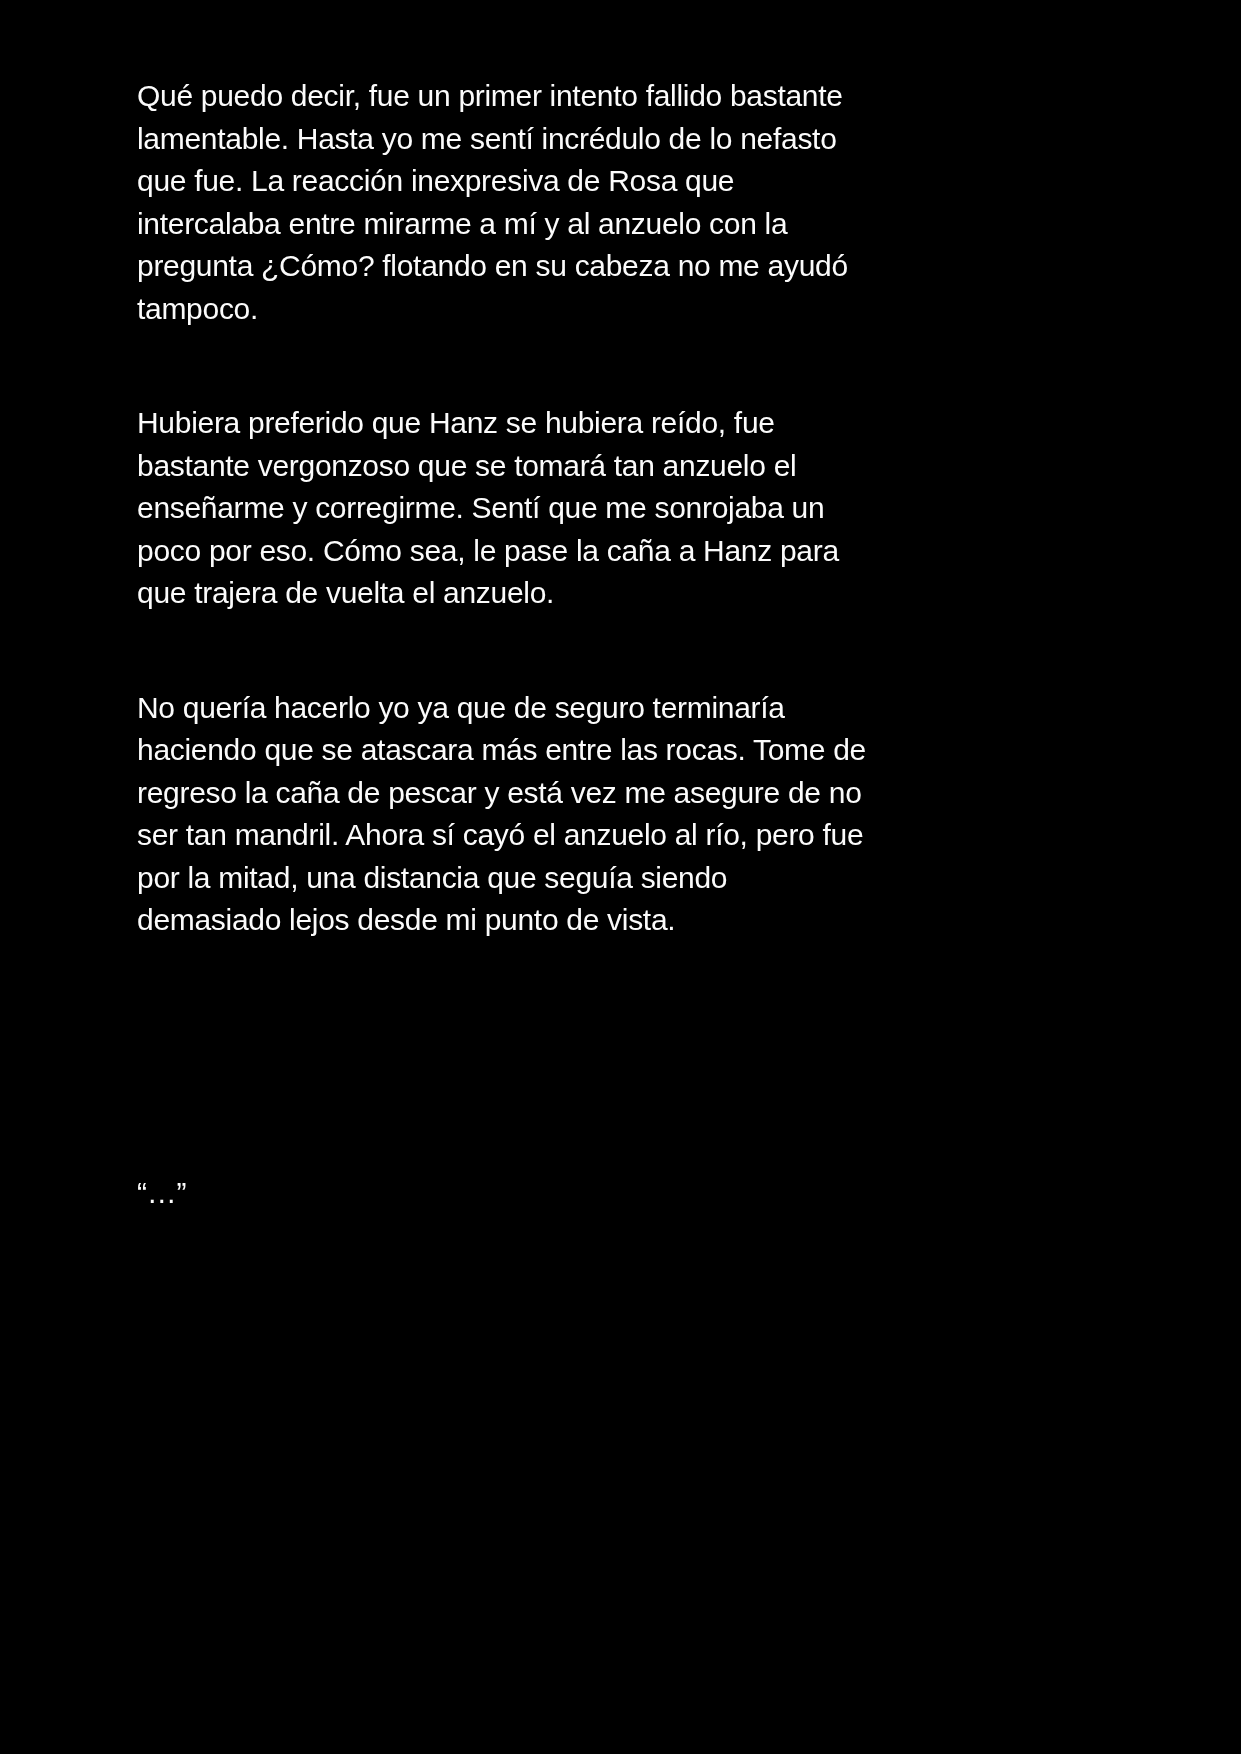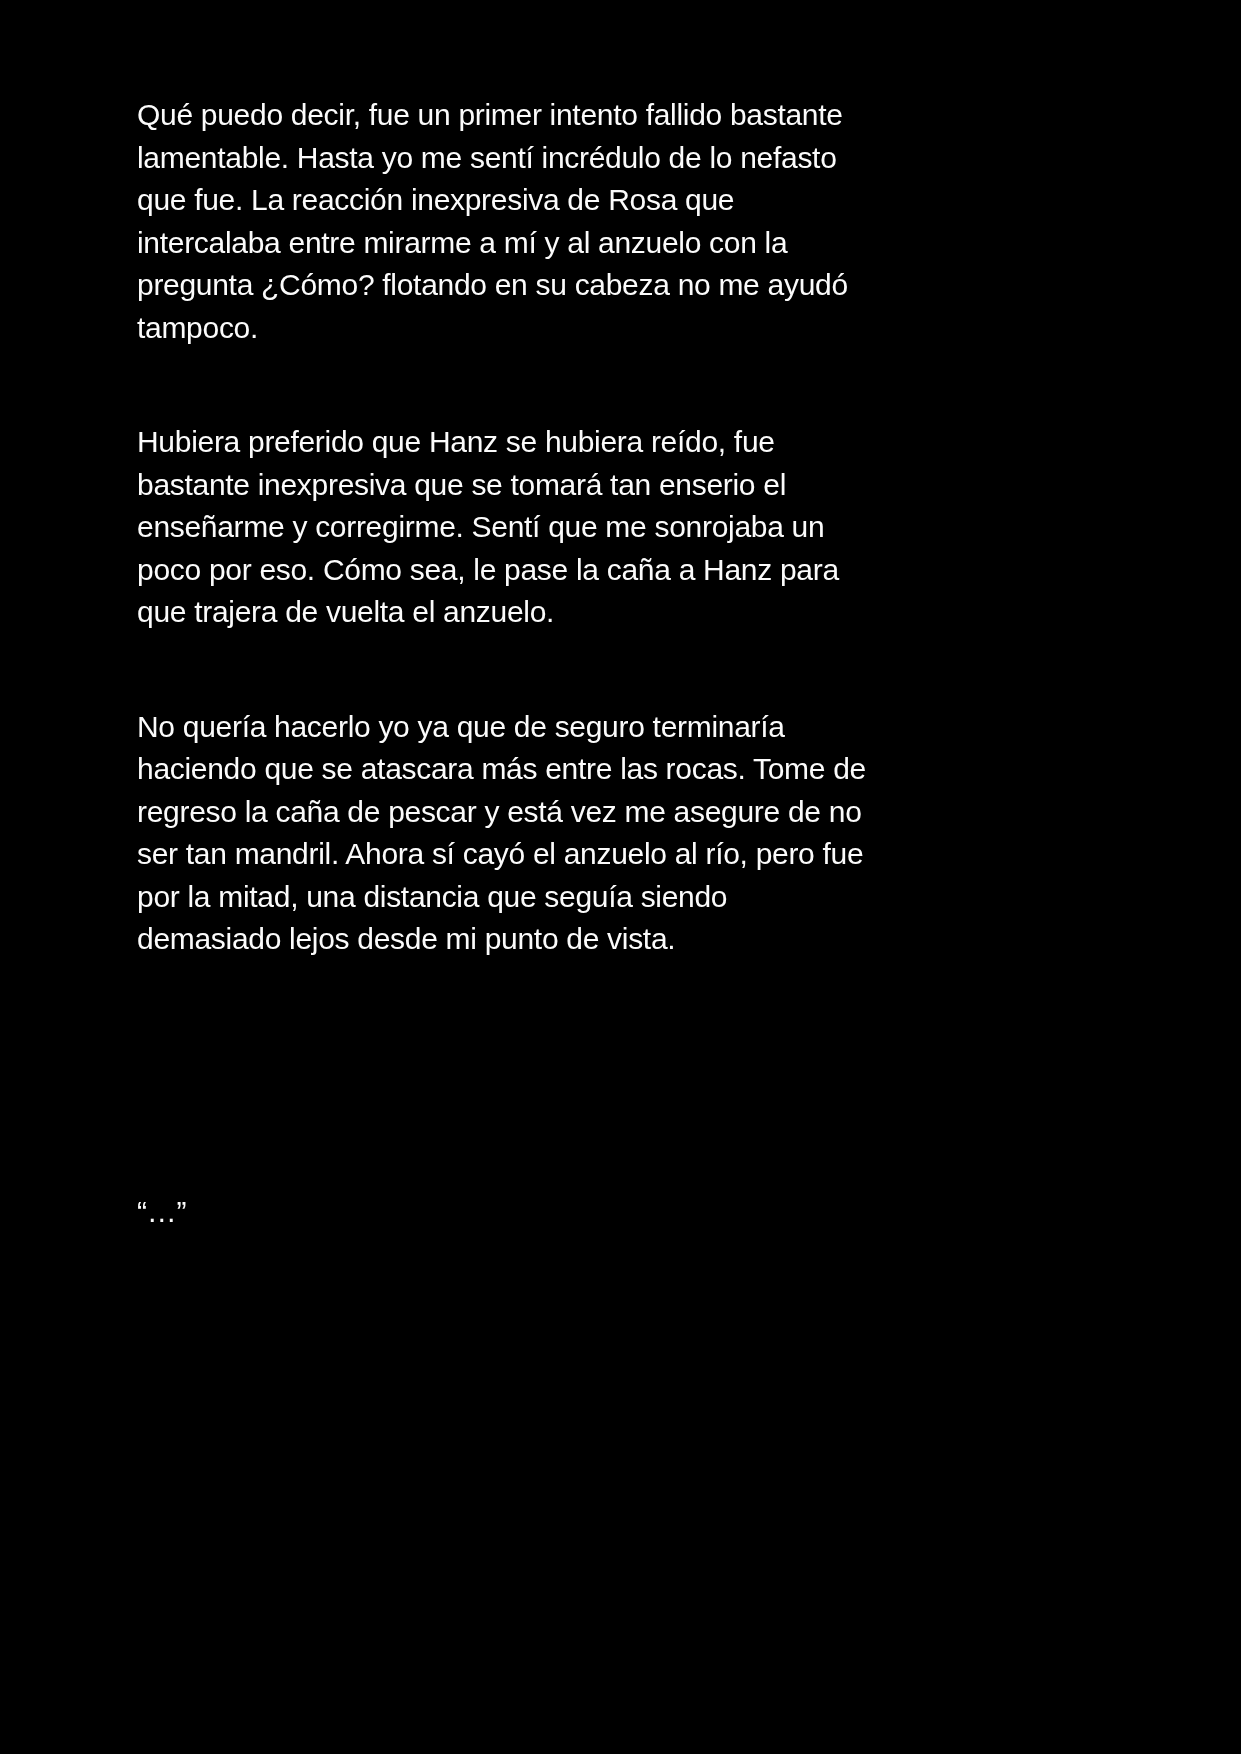--- a/index.html
+++ b/index.html
@@ -13,21 +13,21 @@
     height: 1754px;
     background: #000000;
     overflow: hidden;
     font-family: "Liberation Sans", "DejaVu Sans", sans-serif;
   }
   .text-column {
     position: absolute;
     top: 0;
     left: 137px;
     width: 975px;
-    padding-top: 94px;
+    padding-top: 75px;
     color: #fbfbfb;
     font-size: 30px;
     line-height: 42.5px;
     letter-spacing: -0.3px;
   }
   .text-column p {
     margin: 0 0 72px 0;
     white-space: pre-line; 
     font-weight: 400;
   }
@@ -41,21 +41,21 @@
 
 <div class="reader-page">
   <div class="text-column">
     <p>Qué puedo decir, fue un primer intento fallido bastante
 lamentable. Hasta yo me sentí incrédulo de lo nefasto
 que fue. La reacción inexpresiva de Rosa que
 intercalaba entre mirarme a mí y al anzuelo con la
 pregunta ¿Cómo? flotando en su cabeza no me ayudó
 tampoco.</p>
     <p>Hubiera preferido que Hanz se hubiera reído, fue
-bastante inexpresiva que se tomará tan enserio el
+bastante vergonzoso que se tomará tan anzuelo el
 enseñarme y corregirme. Sentí que me sonrojaba un
 poco por eso. Cómo sea, le pase la caña a Hanz para
 que trajera de vuelta el anzuelo.</p>
     <p>No quería hacerlo yo ya que de seguro terminaría
 haciendo que se atascara más entre las rocas. Tome de
 regreso la caña de pescar y está vez me asegure de no
 ser tan mandril. Ahora sí cayó el anzuelo al río, pero fue
 por la mitad, una distancia que seguía siendo
 demasiado lejos desde mi punto de vista.</p>
     <p class="closing-quote">“…”</p>

